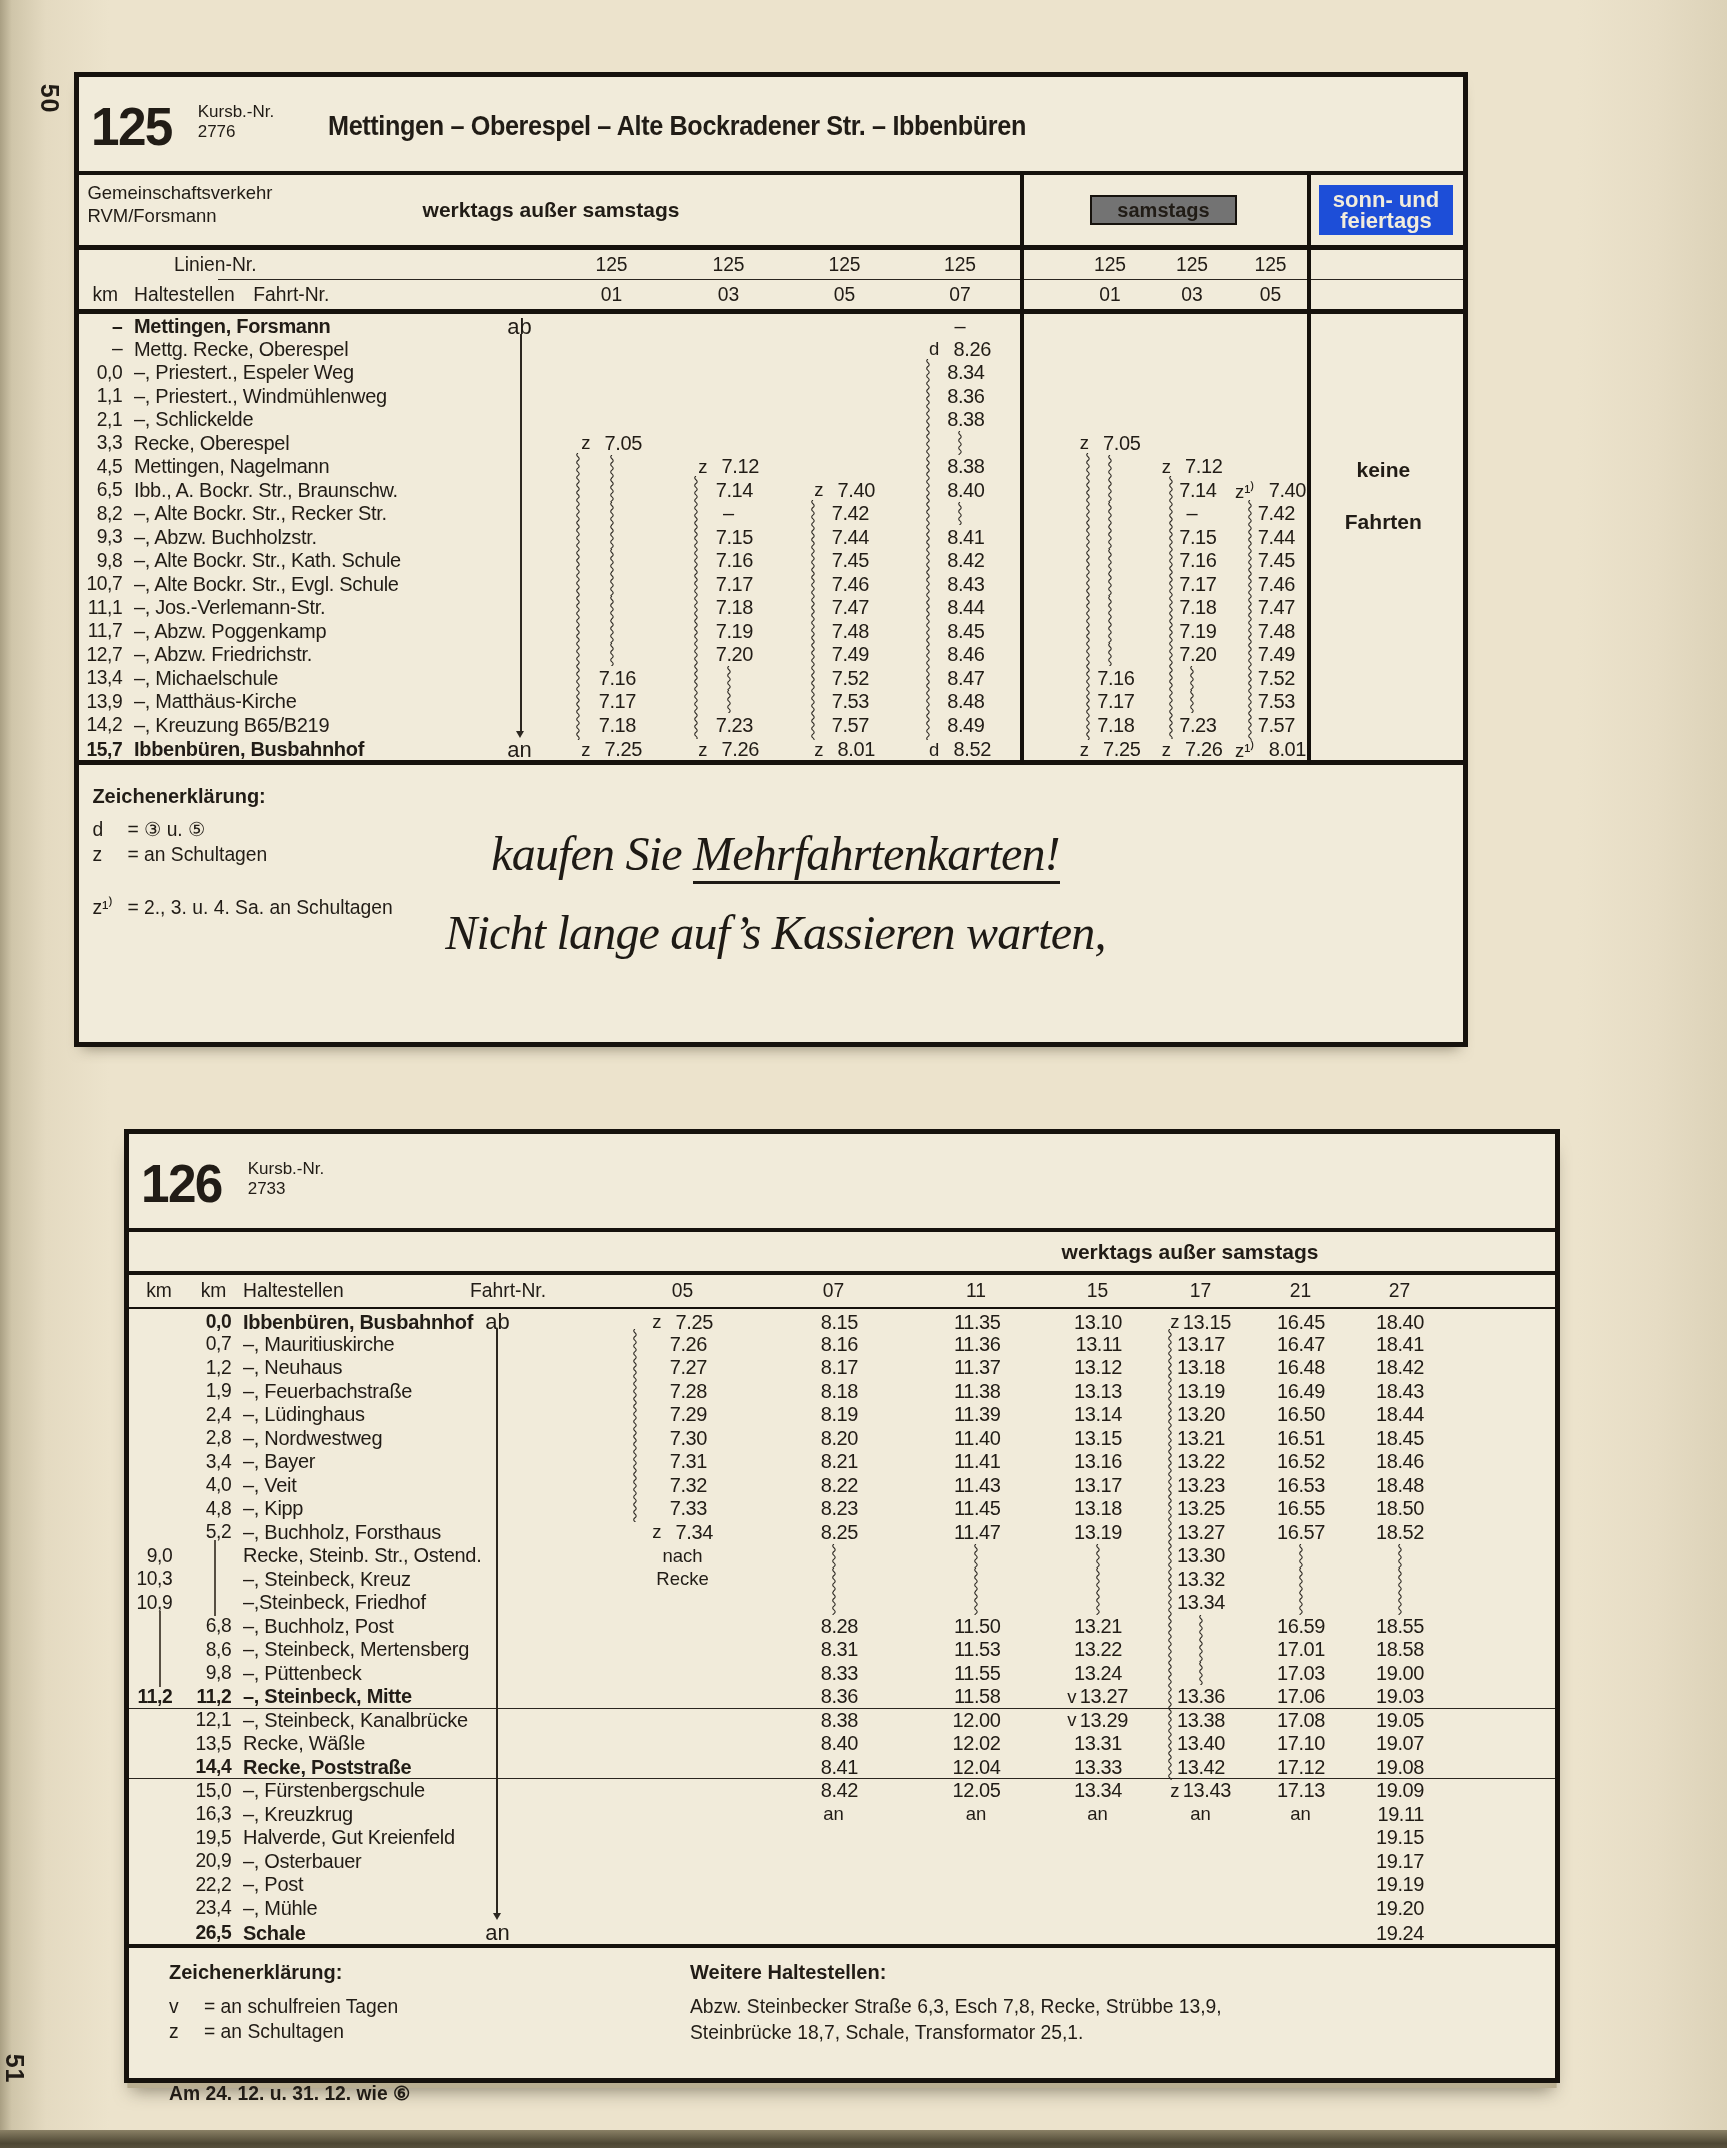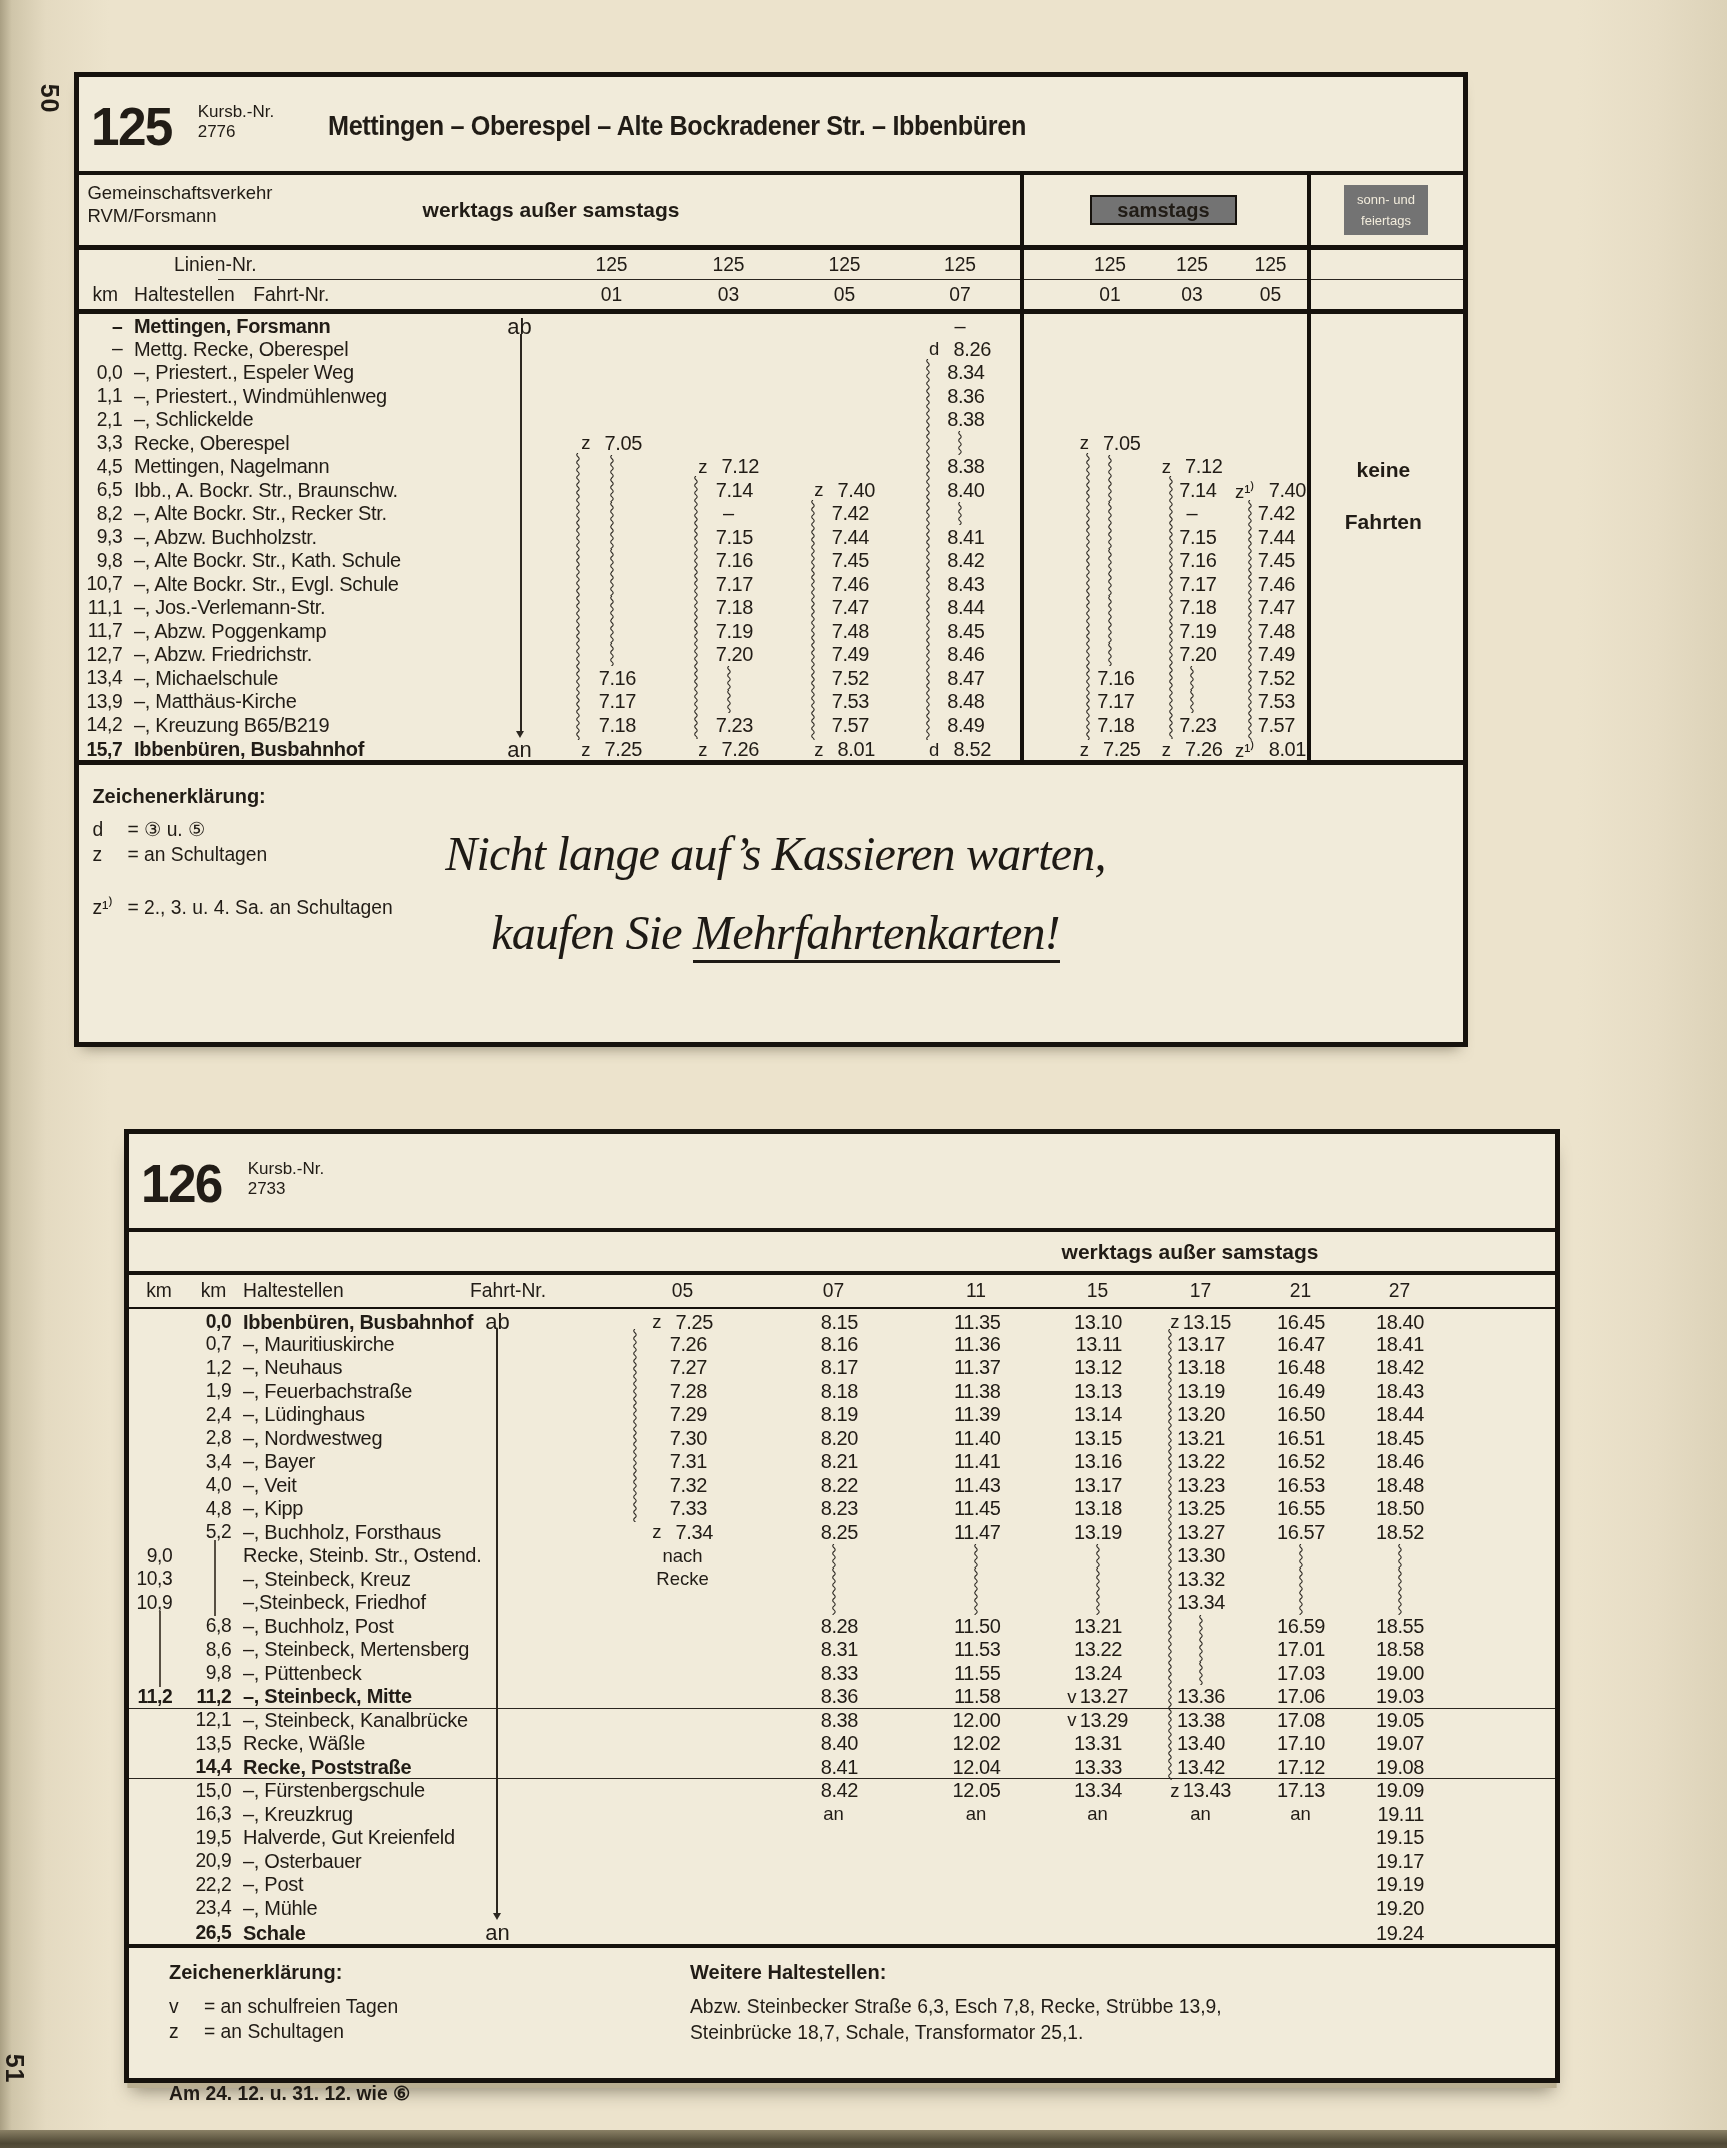--- a/index.html
+++ b/index.html
@@ -39,21 +39,21 @@
   .g125{display:grid;grid-template-columns:50px 352px 67px 117px 117px 115px 116px 50px 84px 80px 77px 1fr;padding-left:5px}
   .g126{display:grid;grid-template-columns:50px 59px 227px 55px 80px 155px 147px 138px 105px 101px 99px 99px 1fr;padding-left:5px}
 
   .sect{position:relative}
   .band{height:70px;position:relative;align-items:center}
   .operator{position:absolute;left:8.4px;top:6.7px;font-size:18.5px;line-height:22.7px}
   .wlabel{grid-column:1/8;text-align:center;font-weight:700;font-size:21px}
   .slabel-wrap{grid-column:8/12;display:flex;justify-content:center}
   .slabel{border:2.5px solid #16120d;font-weight:700;font-size:20px;padding:1.7px 25px;background:#737373}
   .chip-wrap{grid-column:12/13;display:flex;justify-content:center}
-  .chip{background:#737373;color:#f2ecdc;font-weight:400;font-size:13px;line-height:21px;text-align:center;padding:4.2px 13.4px}
+  .chip{background:#1d4ed8;color:#f2ecdc;font-weight:700;font-size:22px;line-height:21px;text-align:center;padding:4.2px 13.4px}
 
   .hdrow{height:28.5px;align-items:center;font-size:19.3px}
   .hnum{text-align:center;font-size:19.3px}
   .hlbl{white-space:nowrap}
   .lblind{margin-left:40px}
   .kmlbl{padding-left:8.4px}
   .stophead{display:flex;gap:18.5px}
 
   .trow{height:23.5px;align-items:center;box-sizing:border-box}
   .rowrule{border-bottom:1.7px solid #2b2620}
@@ -733,22 +733,22 @@
           <span class="legsym">z</span>
           <span>= an Schultagen</span>
         </div>
         <div class="legrow legfoot">
           <span class="legsym">z¹⁾</span>
           <span>= 2., 3. u. 4. Sa. an Schultagen</span>
         </div>
       </div>
 
     <div class="slogan">
+      <div><span>kaufen Sie </span><span class="uline">Mehrfahrtenkarten!</span></div>
       <div>Nicht lange auf’s Kassieren warten,</div>
-      <div><span>kaufen Sie </span><span class="uline">Mehrfahrtenkarten!</span></div>
     </div>
   </section>
 
   <section class="pagebox box51 t126">
     <header class="thead">
       <div class="route-num">126</div>
       <div class="kursb">
         <div>Kursb.-Nr.</div>
         <div>2733</div>
       </div>

